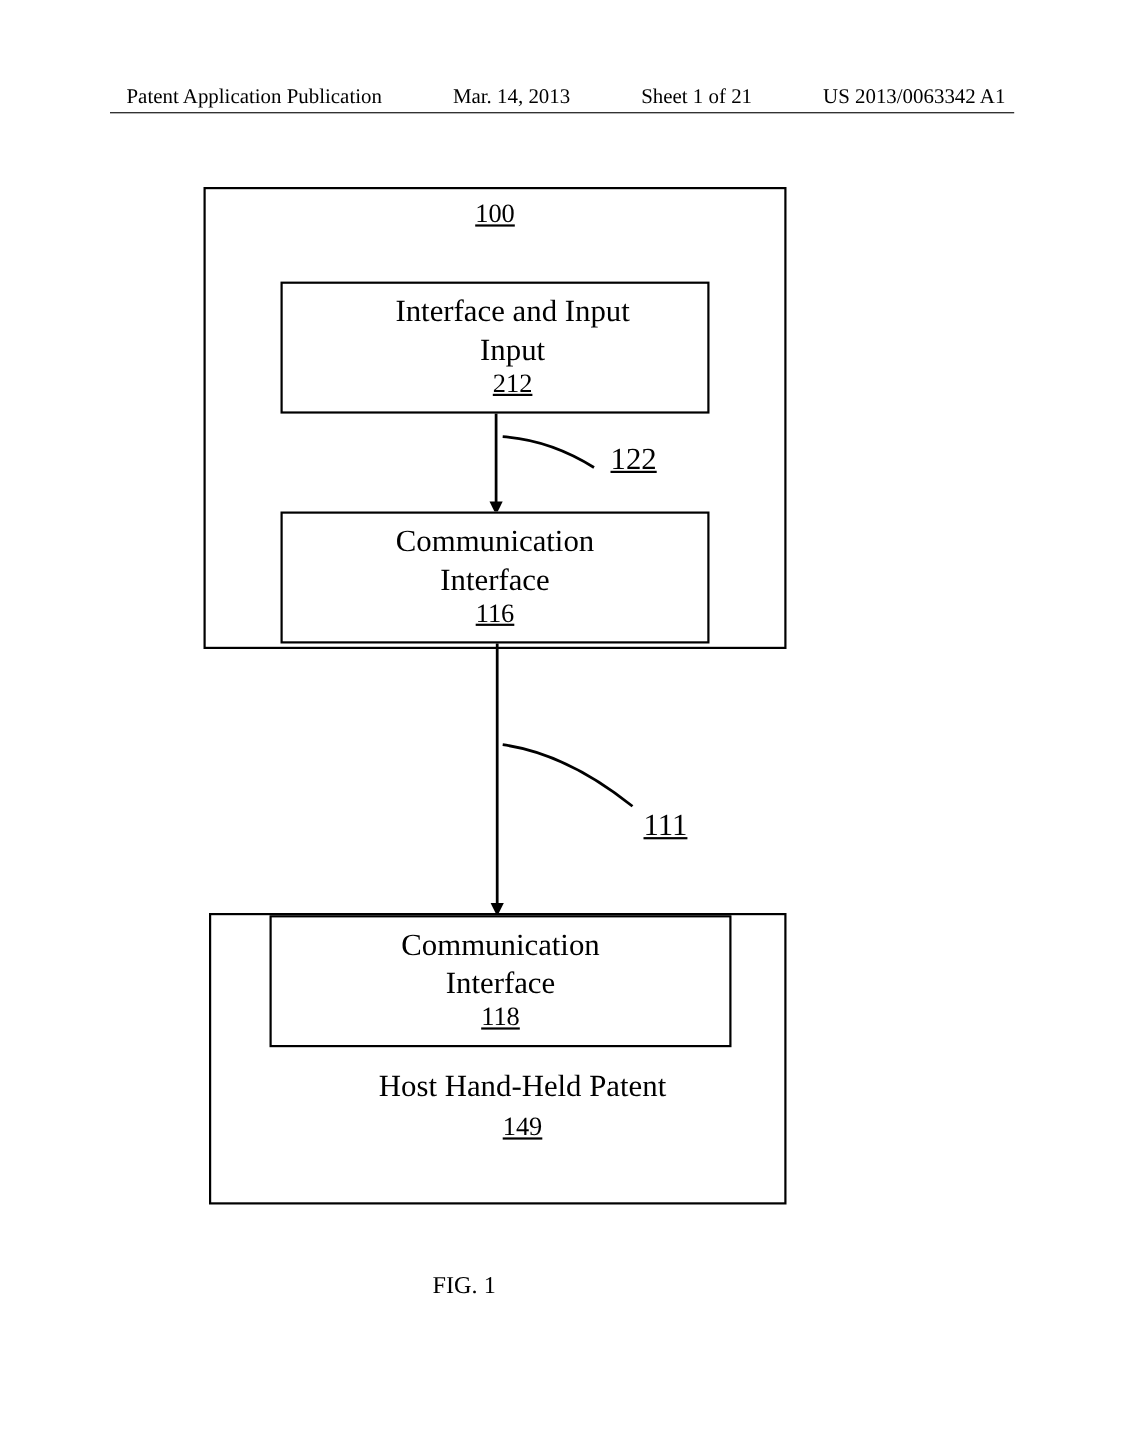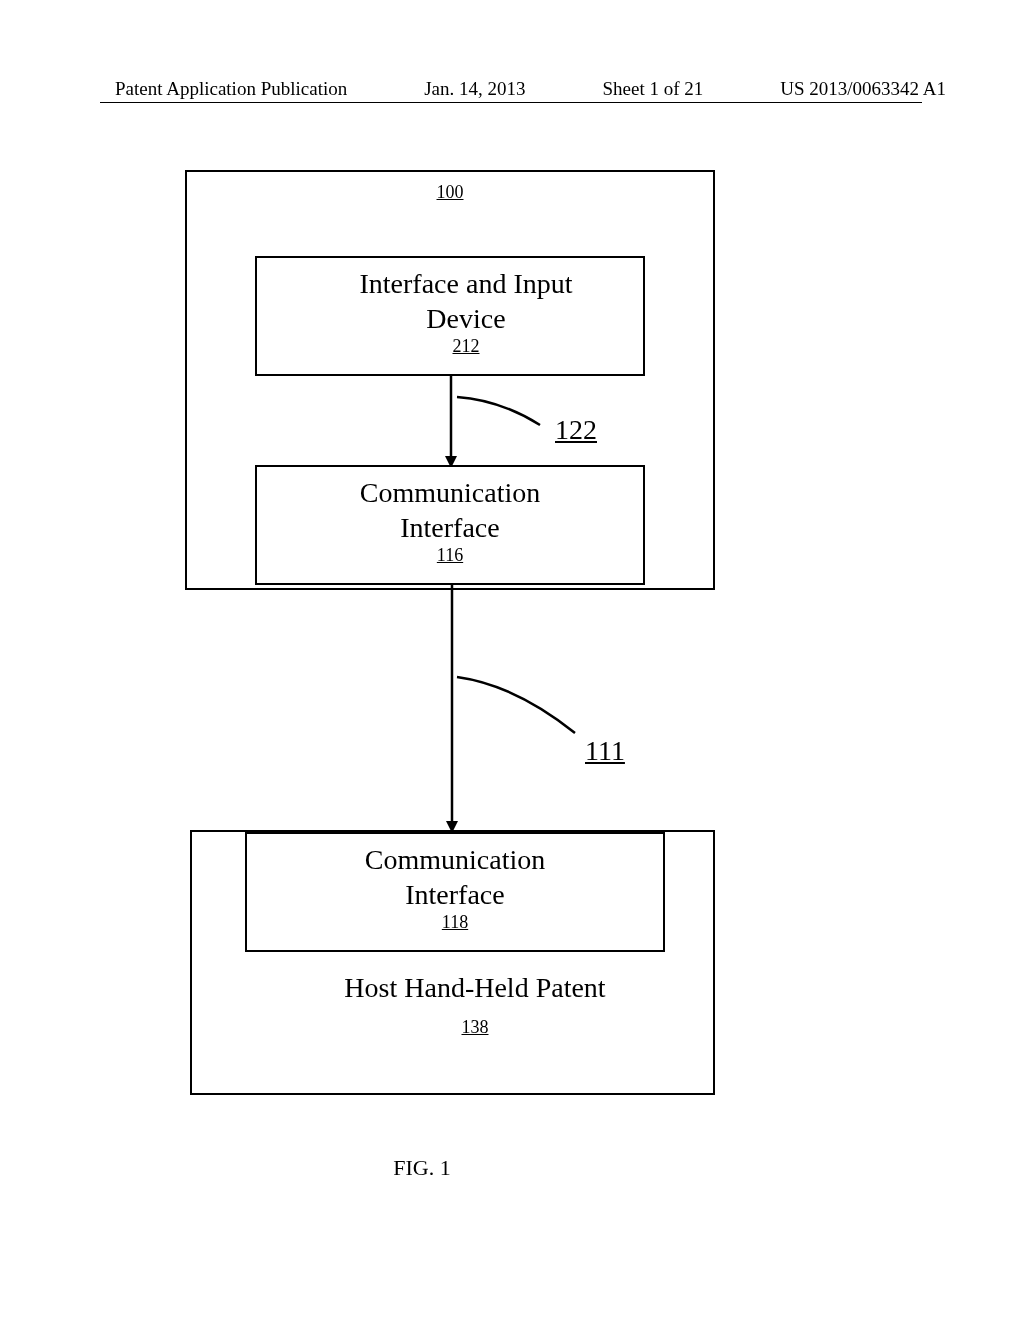--- a/index.html
+++ b/index.html
@@ -13,21 +13,21 @@
       background: #fff;
       font-family: "Times New Roman", Times, serif;
       position: relative;
       color: #000;
     }
     .header {
       position: absolute;
       top: 78px;
       left: 0;
       width: 100%;
-      padding: 0 78px 0 115px;
+      padding: 0 110px 0 115px;
       display: flex;
       justify-content: space-between;
       font-size: 19px;
       gap: 35px;
     }
     .header-divider {
       position: absolute;
       top: 102px;
       left: 100px;
       width: 822px;
@@ -84,21 +84,21 @@
       width: 420px;
       height: 120px;
       padding-top: 8px;
       z-index: 2;
     }
     .title-line {
       font-size: 28px;
       line-height: 1.25;
     }
     .ref-num {
-      font-size: 18px;
+      font-size: 24px;
       text-decoration: underline;
       margin-top: 0px;
     }
     .host-label {
       position: absolute;
       top: 800px;
       left: 90px;
       width: 400px;
       text-align: center;
       font-size: 28px;
@@ -121,47 +121,47 @@
       position: absolute;
       font-size: 28px;
       text-decoration: underline;
     }
   </style>
 </head>
 <body>
 
 <div class="header">
   <span>Patent Application Publication</span>
-  <span>Jan. 14, 2013</span>
+  <span>Mar. 14, 2013</span>
   <span>Sheet 1 of 21</span>
   <span>US 2013/0063342 A1</span>
 </div>
 <div class="header-divider"></div>
 
 <div class="diagram">
 
   <div class="box box-outer-top">
     <div class="ref-num">100</div>
   </div>
 
   <div class="box box-inner-114">
     <div class="title-line">Interface and Input</div>
-    <div class="title-line">Device</div>
+    <div class="title-line">Input</div>
     <div class="ref-num">212</div>
   </div>
 
   <svg class="conn" style="top:206px;left:258px" width="20" height="95">
     <line x1="8" y1="0" x2="8" y2="82" stroke="#000" stroke-width="2.5"></line>
     <polygon points="8,92 2,80 14,80" fill="#000"></polygon>
   </svg>
 
   <svg class="conn" style="top:225px;left:270px" width="100" height="40">
     <path d="M2 2 Q 45 5 85 30" stroke="#000" stroke-width="2.5" fill="none"></path>
   </svg>
-  <div class="leader-label" style="top:244px;left:370px">122</div>
+  <div class="leader-label" style="top:232px;left:370px">122</div>
 
   <div class="box box-inner-116">
     <div class="title-line">Communication</div>
     <div class="title-line">Interface</div>
     <div class="ref-num">116</div>
   </div>
 
   <svg class="conn" style="top:415px;left:258px" width="20" height="252">
     <line x1="9" y1="0" x2="9" y2="238" stroke="#000" stroke-width="2.5"></line>
     <polygon points="9,248 3,236 15,236" fill="#000"></polygon>
@@ -175,18 +175,18 @@
   <div class="box box-outer-bottom"></div>
 
   <div class="box box-inner-118">
     <div class="title-line">Communication</div>
     <div class="title-line">Interface</div>
     <div class="ref-num">118</div>
   </div>
 
   <div class="host-label">
     <div>Host Hand-Held Patent</div>
-    <div class="ref-num" style="display:inline-block">138</div>
+    <div class="ref-num" style="display:inline-block">149</div>
   </div>
 
 </div>
 
 <div class="fig-label">FIG. 1</div>
 
 </body></html>

